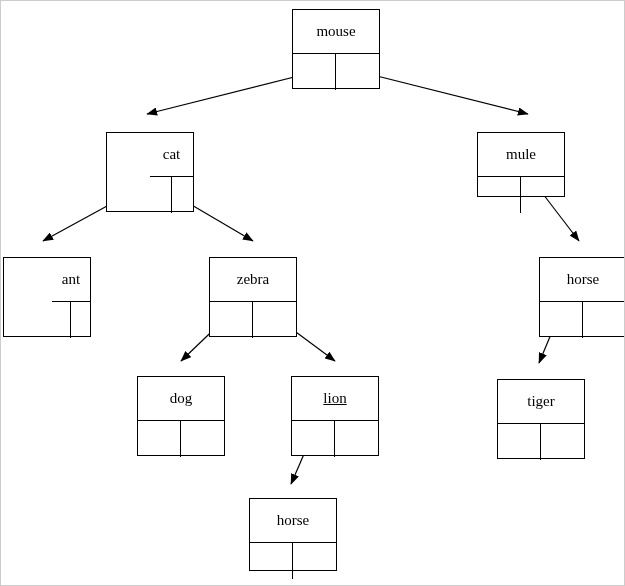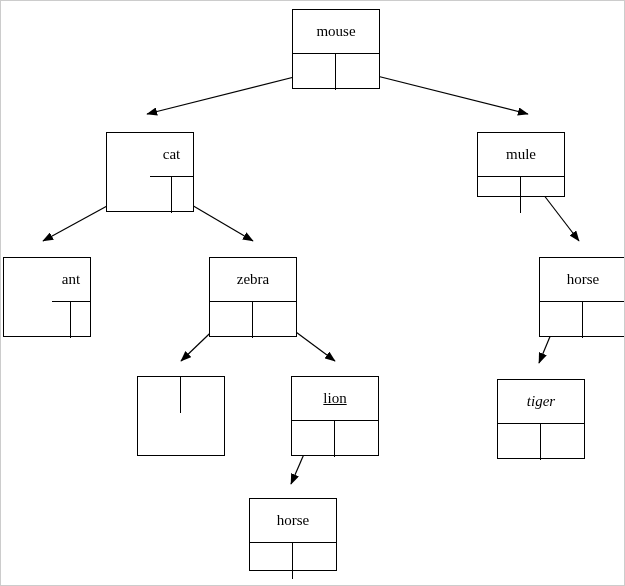--- a/index.html
+++ b/index.html
@@ -116,34 +116,35 @@
         </div>
       </div>
       <div class="node" style="left: 538px; top: 256px; width: 88px; height: 80px;">
         <div class="node-label" style="height: 44px; line-height: 43px;">horse</div>
         <div class="node-ptrs" style="height: 36px;">
           <div class="ptr left"></div>
           <div class="ptr right"></div>
         </div>
       </div>
       <div class="node" style="left: 136px; top: 375px; width: 88px; height: 80px;">
+        <div class="node-label" style="height: 44px; line-height: 43px;">dog</div>
         <div class="node-ptrs" style="height: 36px;">
           <div class="ptr left"></div>
           <div class="ptr right"></div>
         </div>
       </div>
       <div class="node" style="left: 290px; top: 375px; width: 88px; height: 80px;">
         <div class="node-label" style="height: 44px; line-height: 43px; text-decoration: underline;">lion</div>
         <div class="node-ptrs" style="height: 36px;">
           <div class="ptr left"></div>
           <div class="ptr right"></div>
         </div>
       </div>
       <div class="node" style="left: 496px; top: 378px; width: 88px; height: 80px;">
-        <div class="node-label" style="height: 44px; line-height: 43px; font-style: italic;">tiger</div>
+        <div class="node-label" style="height: 44px; line-height: 43px;">tiger</div>
         <div class="node-ptrs" style="height: 36px;">
           <div class="ptr left"></div>
           <div class="ptr right"></div>
         </div>
       </div>
       <div class="node" style="left: 248px; top: 497px; width: 88px; height: 73px;">
         <div class="node-label" style="height: 44px; line-height: 43px;">horse</div>
         <div class="node-ptrs" style="height: 36px;">
           <div class="ptr left"></div>
           <div class="ptr right"></div>

